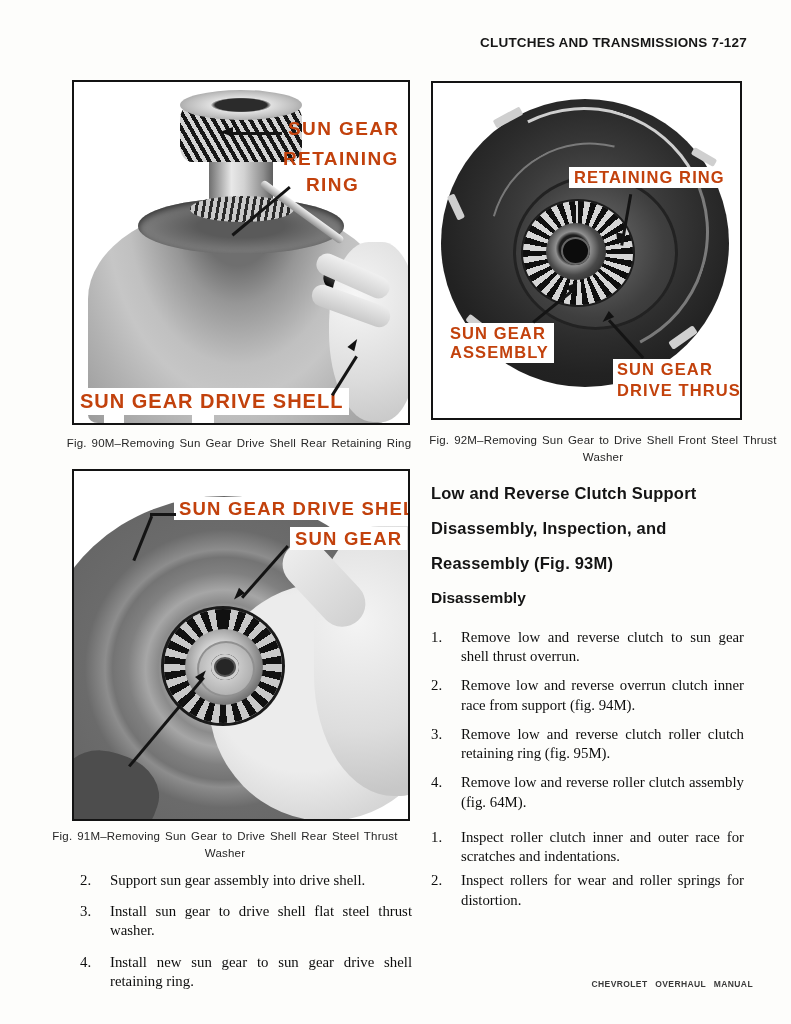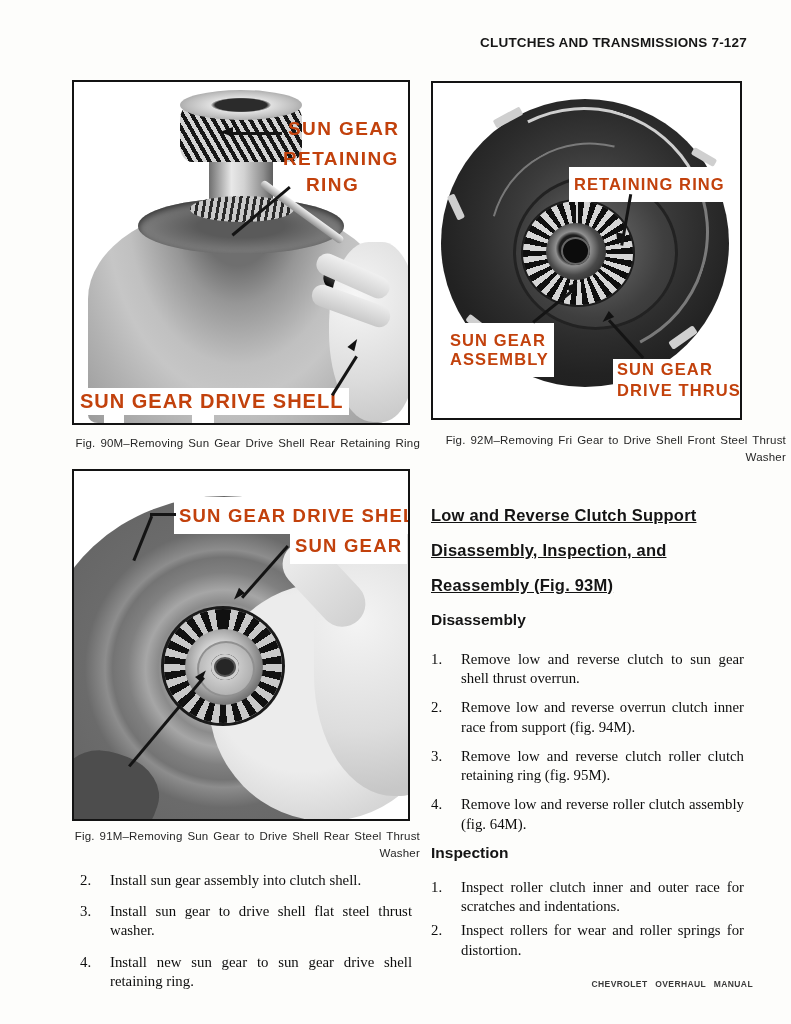--- a/index.html
+++ b/index.html
@@ -6,30 +6,30 @@
   .page{position:relative;width:791px;height:1024px;background:#fdfdfb;overflow:hidden;
         font-family:"Liberation Sans",sans-serif;color:#111;}
   
   .runhead{position:absolute;top:35px;right:44px;font-size:13.5px;font-weight:700;letter-spacing:.2px;color:#161616;}
   .runfoot{position:absolute;top:979px;right:38px;font-size:8.5px;font-weight:600;letter-spacing:.4px;word-spacing:5px;color:#3a3a3a;}
   
   .figbox{position:absolute;border:2px solid #131313;background:#fff;overflow:hidden;}
   #fig90{left:72px;top:80px;width:334px;height:341px;}
   #fig91{left:72px;top:469px;width:334px;height:348px;}
   #fig92{left:431px;top:81px;width:307px;height:335px;}
-  .cap{position:absolute;text-align:right;font-size:11.5px;line-height:1.45;color:#262626;letter-spacing:.2px;word-spacing:1.5px;}
+  .cap{position:absolute;text-align:center;font-size:11.5px;line-height:1.45;color:#262626;letter-spacing:.2px;word-spacing:1.5px;}
   #cap90{left:58px;top:435px;width:362px;}
-  #cap91{left:58px;top:828px;width:362px;}
+  #cap91{left:44px;top:828px;width:362px;}
   #cap92{left:420px;top:432px;width:366px;}
   
   .figlabel{position:absolute;font-weight:700;color:#c2410c;white-space:nowrap;line-height:1.15;}
   .lab19{font-size:19px;letter-spacing:1.4px;}
   .lab18{font-size:18.5px;letter-spacing:1.2px;}
   .lab16{font-size:16.5px;letter-spacing:1.1px;}
-  .wbg{background:#fff;padding:8px 5px;}
+  .wbg{background:#fff;padding:1px 5px;}
   .ln{position:absolute;background:#141414;transform-origin:0 50%;height:2.5px;}
   .tri{position:absolute;width:0;height:0;border-style:solid;transform-origin:50% 50%;}
   
   .abs{position:absolute;}
   
   .f90-drum{left:14px;top:122px;width:300px;height:219px;border-radius:150px 150px 10px 10px/95px 95px 8px 8px;
     background:radial-gradient(ellipse at 50% 0%,#6f6f6f 0 20%,#969696 32%,#c0c0c0 52%,#c6c6c6 62%,#b2b2b2 78%,#9a9a9a 100%);}
   .f90-mouth{left:64px;top:116px;width:206px;height:56px;border-radius:50%;
     background:radial-gradient(ellipse,#5a5a5a 30%,#787878 62%,#8d8d8d 100%);box-shadow:inset 0 3px 7px #333;}
   .f90-hub{left:135px;top:62px;width:64px;height:66px;background:linear-gradient(90deg,#6f6f6f,#e8e8e8 35%,#d2d2d2 55%,#8e8e8e 85%,#5d5d5d);}
@@ -85,21 +85,21 @@
   .serifitem{display:flex;font-family:"Liberation Serif",serif;font-size:14.8px;line-height:1.3;color:#0d0d0d;}
   .serifitem .num{flex:none;width:30px;}
   .serifitem .itxt{flex:1;text-align:justify;}
   #leftlist{position:absolute;left:80px;top:871px;width:332px;}
   #leftlist .serifitem{margin-bottom:12px;}
   #rightcol{position:absolute;left:431px;top:484px;width:313px;}
   .note{padding-left:24px;font-size:12.8px;font-weight:700;line-height:1.32;color:#121212;}
   .note .nlab{margin-right:6px;}
   .bighead{font-size:16.5px;font-weight:700;letter-spacing:.2px;color:#141414;}
   .bighead div{margin-bottom:16px;}
-  .bighead{margin-top:22px;text-decoration:underline;}
+  .bighead{}
   .subhead{font-size:15.5px;font-weight:700;color:#141414;}
   #dis-head{margin-top:1px;}
   #dis-list{margin-top:21px;}
   #dis-list .serifitem{margin-bottom:10px;}
   #insp-head{margin-top:3px;}
   #insp-list{margin-top:16px;}
   #insp-list .serifitem{margin-bottom:5px;}
 </style>
 </head>
 <body>
@@ -161,21 +161,21 @@
     <div class="tri" style="left:134px;top:199px;border-width:4.5px 0 4.5px 12px;border-color:transparent transparent transparent #111;transform:rotate(-39deg);"></div>
 
     <div class="figlabel lab16" style="left:180px;top:276px;">
       <span class="wbg" style="display:table;padding:1px 4px;">SUN GEAR</span>
       <span class="wbg" style="display:table;padding:1px 4px;">DRIVE THRUST</span>
     </div>
     <div class="ln" style="left:210px;top:274px;width:51px;transform:rotate(-132deg);"></div>
     <div class="tri" style="left:168px;top:231px;border-width:4.5px 12px 4.5px 0;border-color:transparent #111 transparent transparent;transform:rotate(-42deg);"></div>
   </div>
   <div class="cap" id="cap92">
-    <span style="display:block;">Fig. 92M–Removing Fri Gear to Drive Shell Front Steel Thrust</span>
+    <span style="display:block;">Fig. 92M–Removing Sun Gear to Drive Shell Front Steel Thrust</span>
     <span style="display:block;">Washer</span>
   </div>
 
   <div class="figbox" id="fig91">
     <div class="abs f91-rings"></div>
     <div class="abs f91-flange"></div>
     <div class="abs f91-thumb"></div>
     <div class="abs f91-hand"></div>
     <div class="abs f91-finger"></div>
     <div class="abs f91-gear"></div>
@@ -195,21 +195,21 @@
     <div class="tri" style="left:122px;top:200px;border-width:4.5px 0 4.5px 12px;border-color:transparent transparent transparent #111;transform:rotate(-50deg);"></div>
   </div>
   <div class="cap" id="cap91">
     <span style="display:block;">Fig. 91M–Removing Sun Gear to Drive Shell Rear Steel Thrust</span>
     <span style="display:block;">Washer</span>
   </div>
 
   <div id="leftlist">
     <div class="serifitem">
       <span class="num">2.</span>
-      <span class="itxt">Install sun gear assembly into clutch shell.</span>
+      <span class="itxt">Support sun gear assembly into drive shell.</span>
     </div>
     <div class="serifitem">
       <span class="num">3.</span>
       <span class="itxt">Install sun gear to drive shell flat steel thrust washer.</span>
     </div>
     <div class="serifitem">
       <span class="num">4.</span>
       <span class="itxt">Install new sun gear to sun gear drive shell retaining ring.</span>
     </div>
   </div>
@@ -232,21 +232,20 @@
       </div>
       <div class="serifitem">
         <span class="num">3.</span>
         <span class="itxt">Remove low and reverse clutch roller clutch retaining ring (fig. 95M).</span>
       </div>
       <div class="serifitem">
         <span class="num">4.</span>
         <span class="itxt">Remove low and reverse roller clutch assembly (fig. 64M).</span>
       </div>
     </div>
-    <div class="subhead" id="insp-head">Inspection</div>
     <div id="insp-list">
       <div class="serifitem">
         <span class="num">1.</span>
         <span class="itxt">Inspect roller clutch inner and outer race for scratches and indentations.</span>
       </div>
       <div class="serifitem">
         <span class="num">2.</span>
         <span class="itxt">Inspect rollers for wear and roller springs for distortion.</span>
       </div>
     </div>

